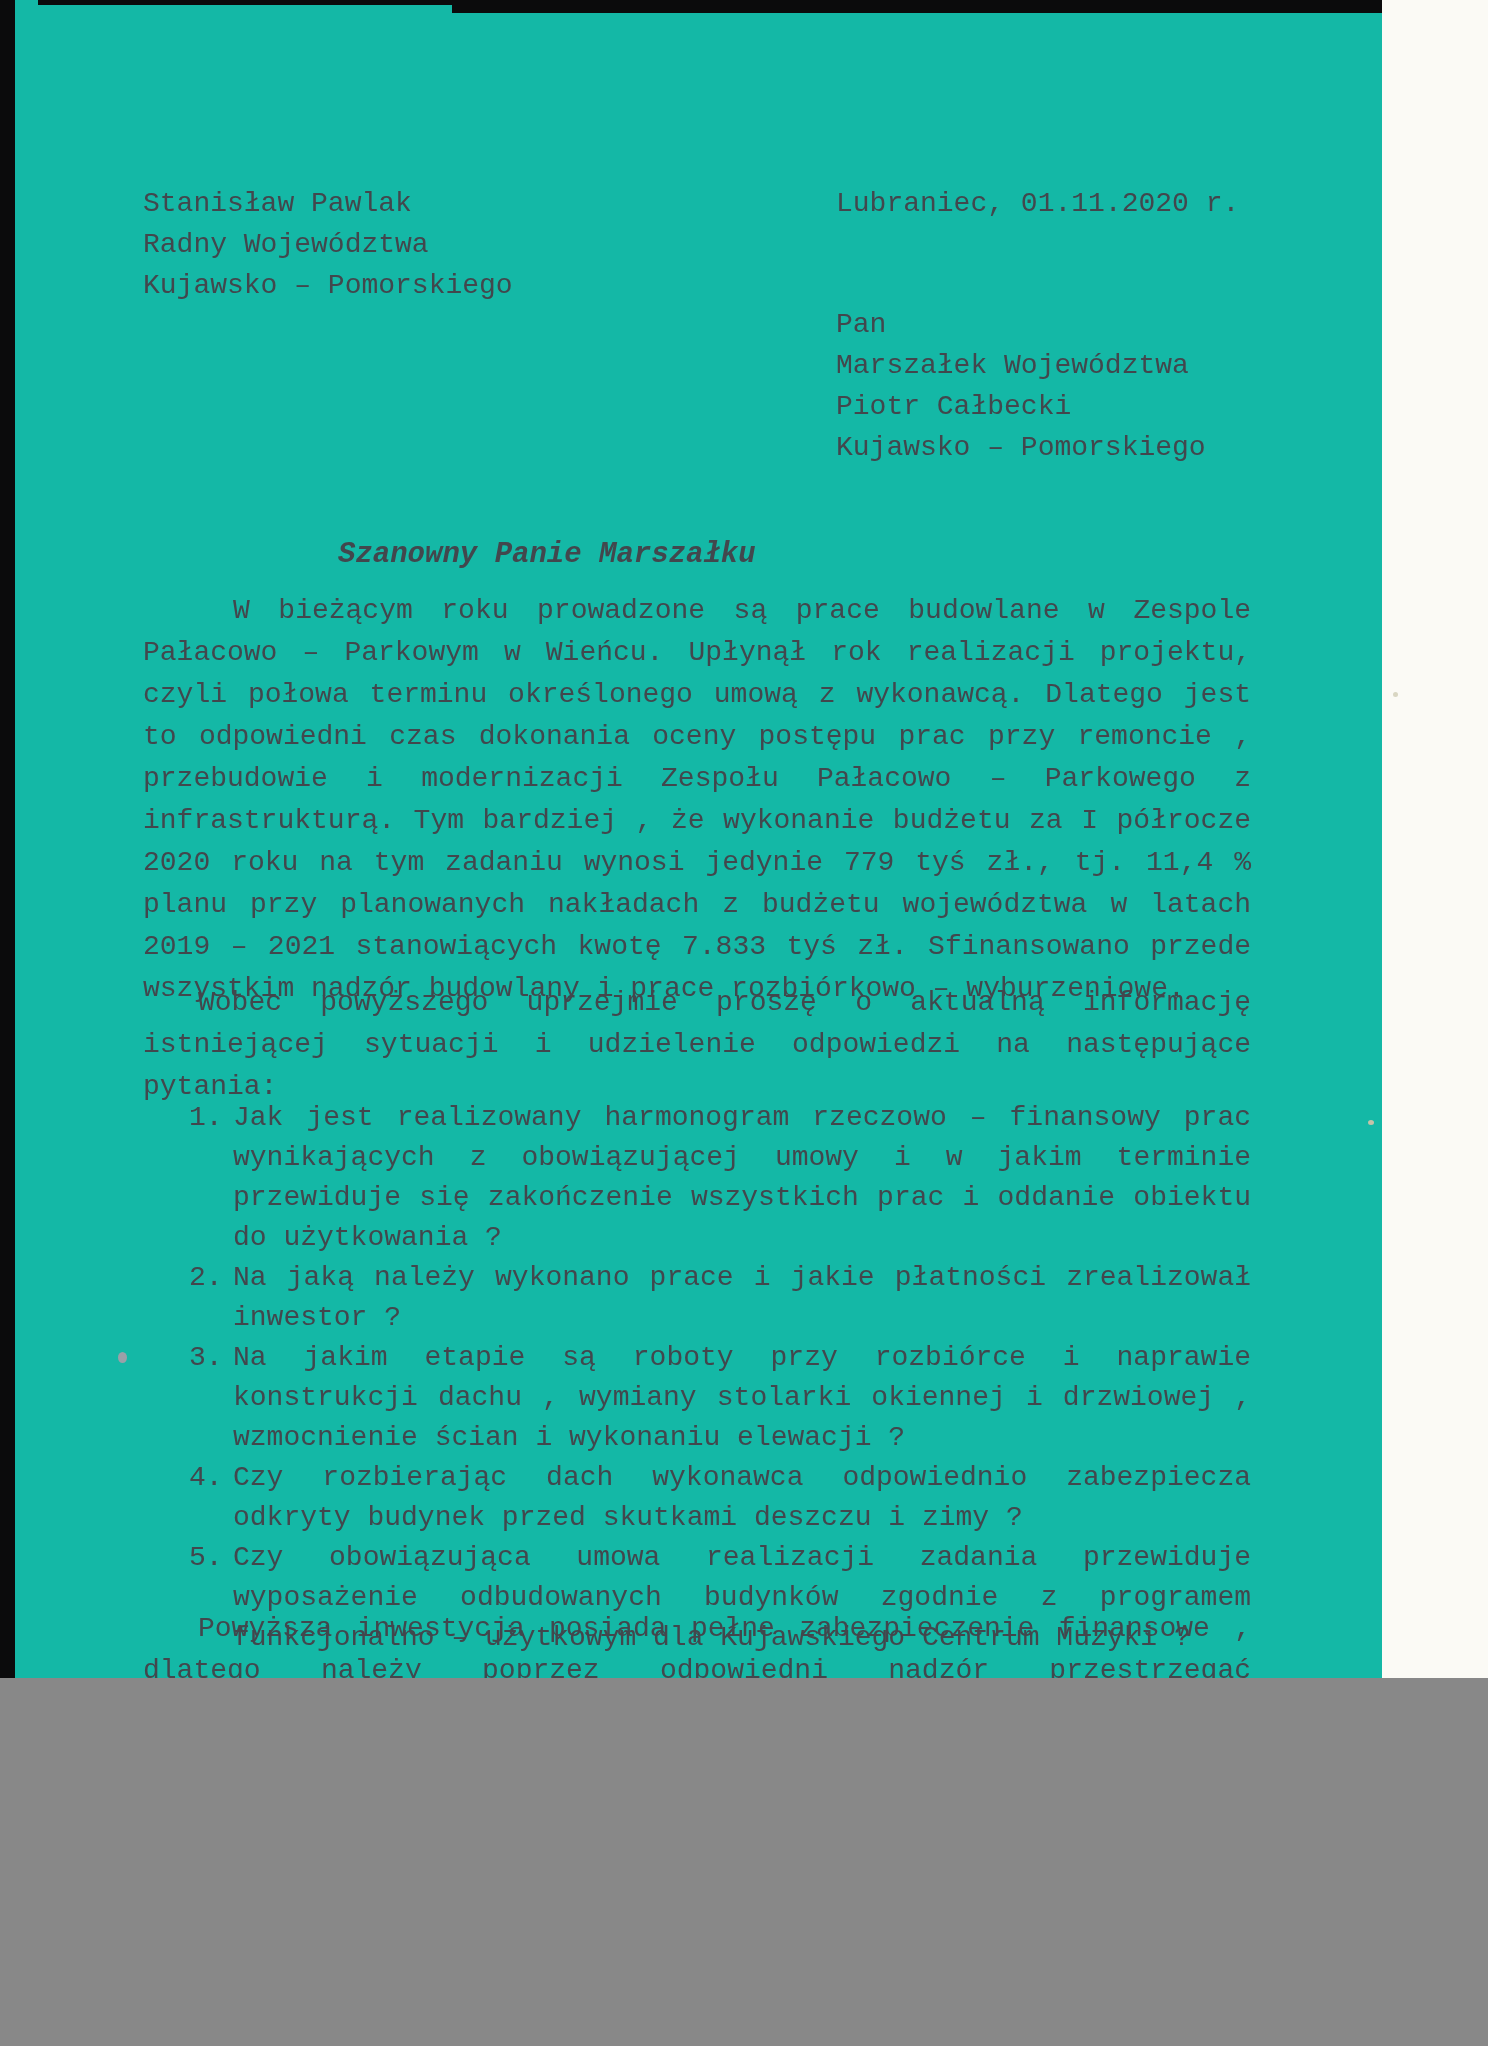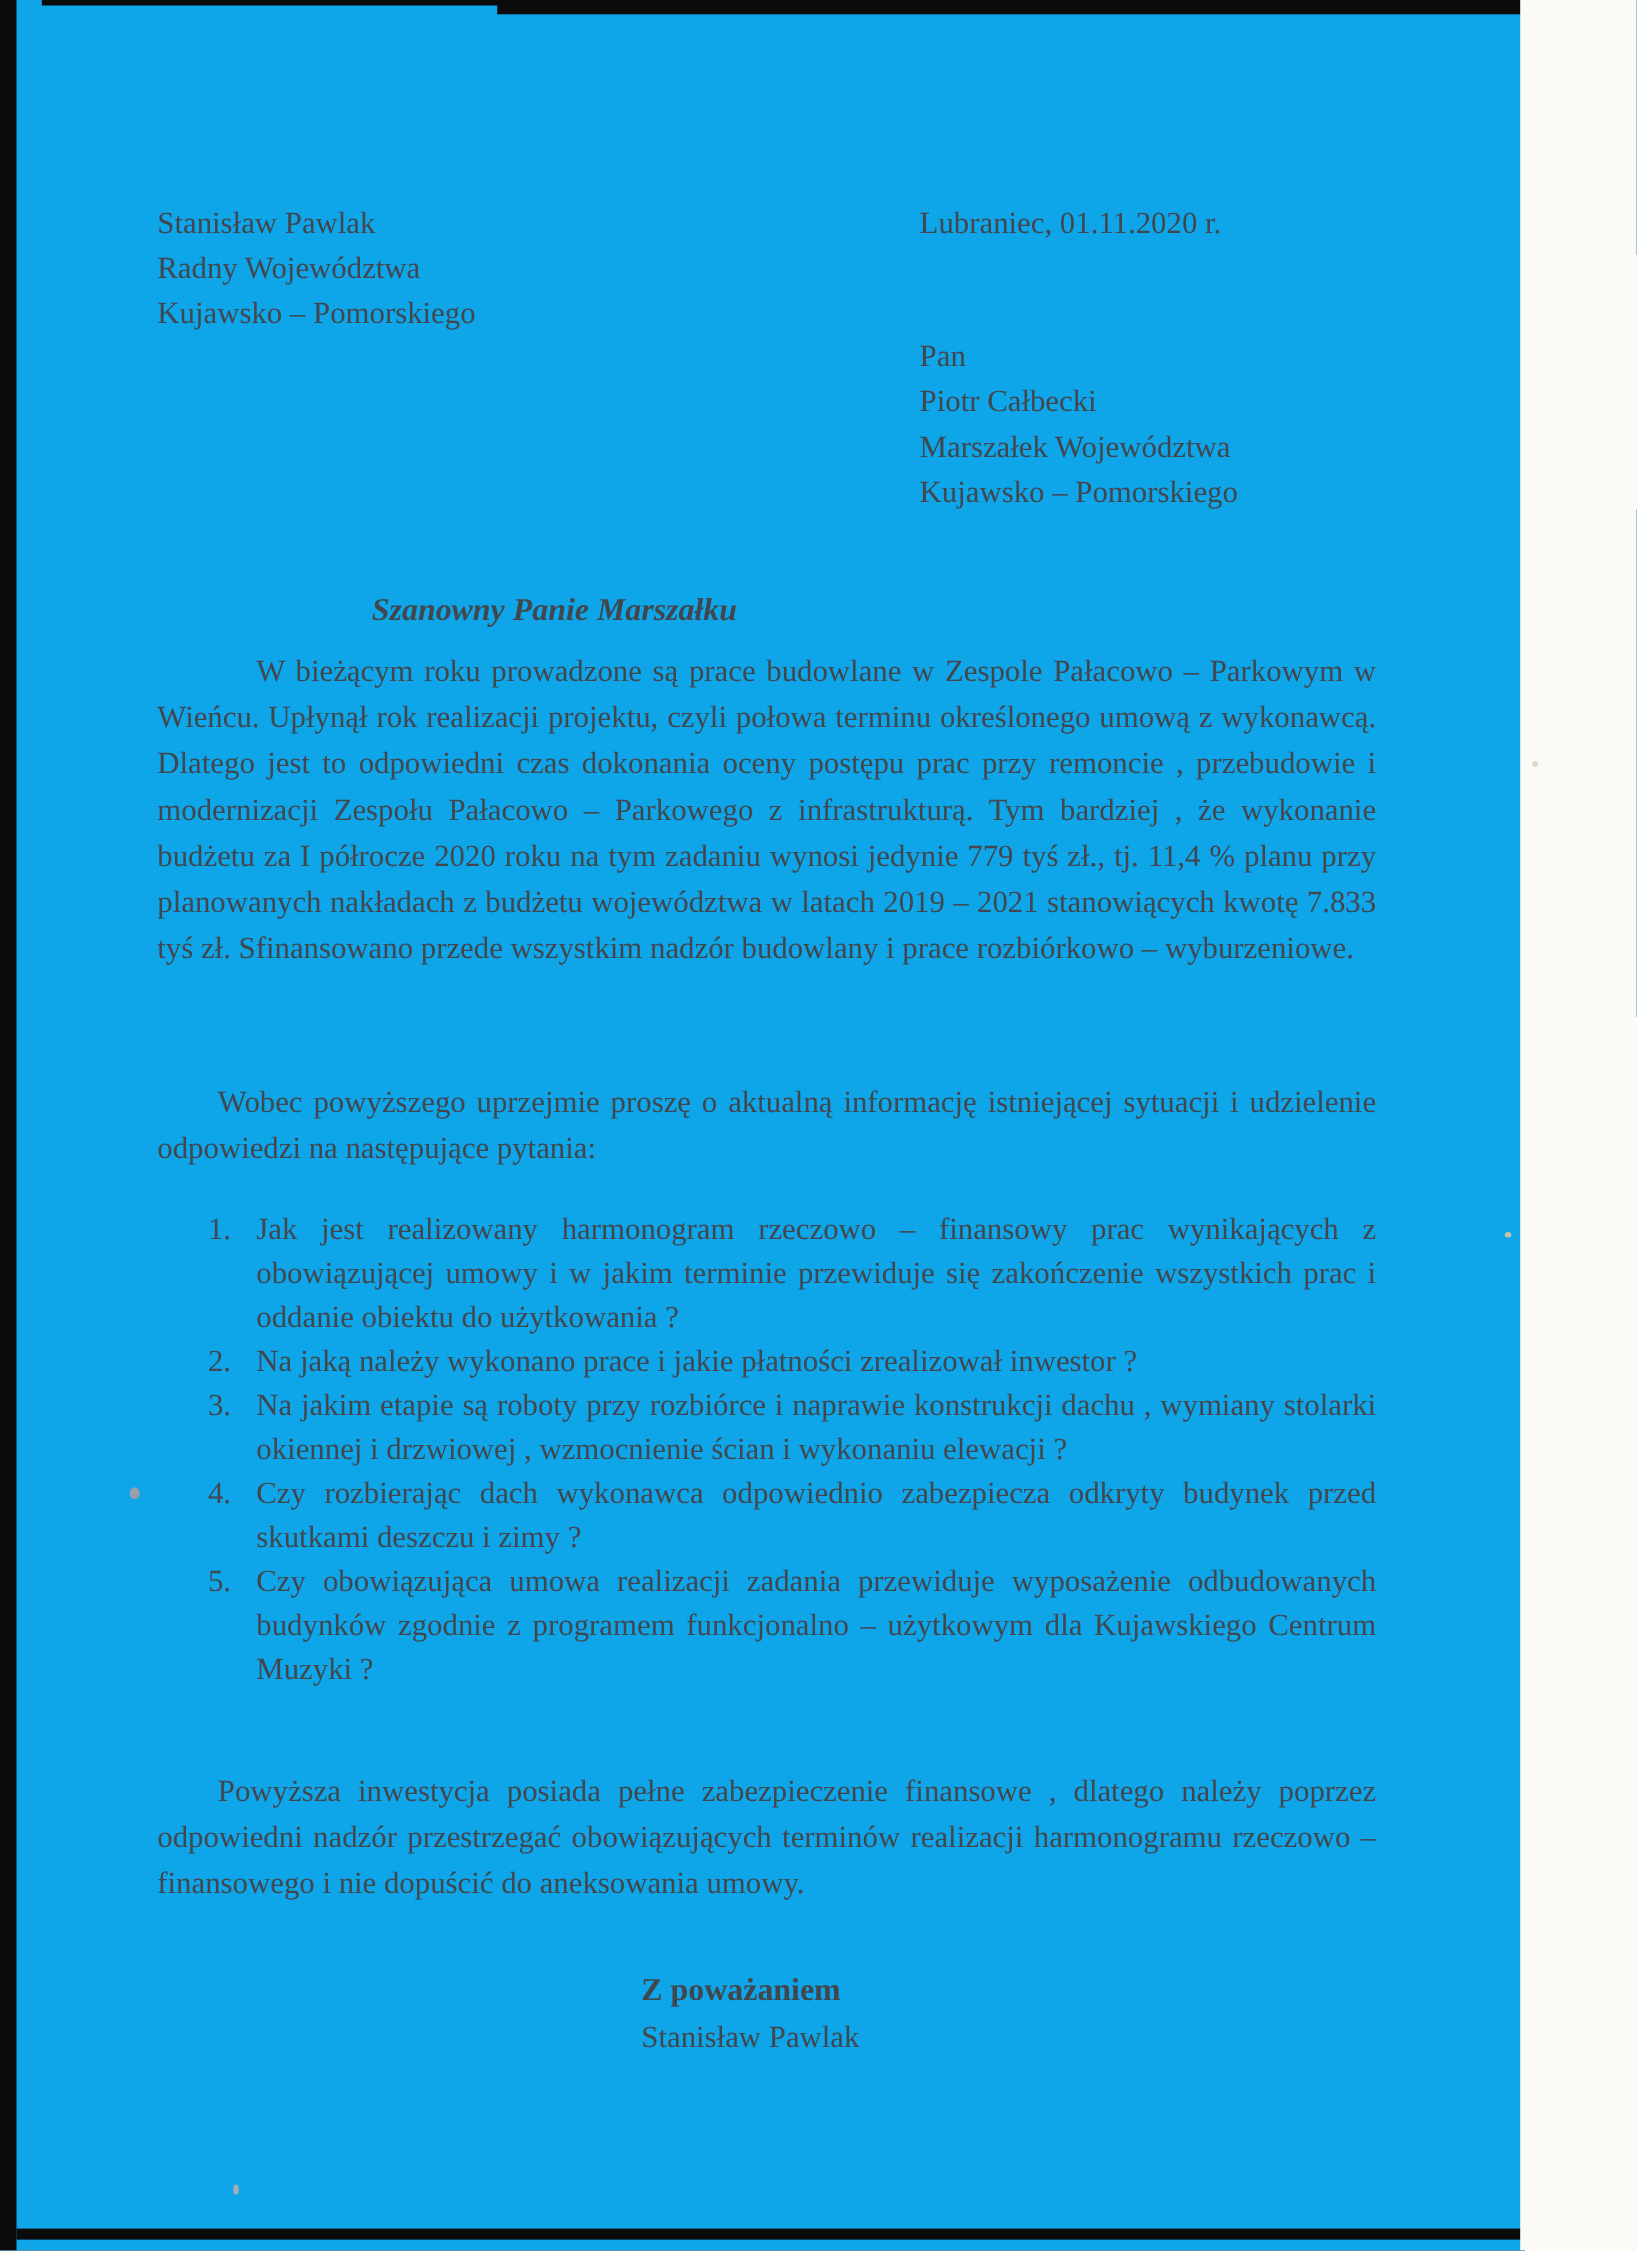--- a/index.html
+++ b/index.html
@@ -1,21 +1,21 @@
 <!DOCTYPE html>
 <html lang="pl"><head>
 <meta charset="utf-8">
 <style>
   html,body{margin:0;padding:0;background:#888;}
   .scan-page{
     position:relative;
-    width:1488px;height:2046px;
-    background:#0ea5e9;
+    width:1488px;height:1678px;
+    background:#14b8a6;
     overflow:hidden;
-    font-family:Liberation Serif, serif;
+    font-family:Liberation Mono, monospace;
     color:#42474d;
   }
   
   .bar{position:absolute;background:#0b0b0c;}
   .bar-left{left:0;top:0;width:15px;height:2046px;}
   .bar-top-thin{left:38px;top:0;width:1408px;height:5px;}
   .bar-top-thick{left:452px;top:0;width:994px;height:13px;}
   .bar-bottom{left:15px;top:2026px;width:1446px;height:10px;}
   .edge-strip{position:absolute;right:0;top:0;width:106px;height:2046px;background:#fbfaf5;}
   .speck{position:absolute;border-radius:50%;background:#aeb2ba;}
@@ -53,22 +53,22 @@
   <div class="blk addr" style="left:143px;top:183px;">
     <div>Stanisław Pawlak</div>
     <div>Radny Województwa</div>
     <div>Kujawsko – Pomorskiego</div>
   </div>
 
   <div class="blk addr" style="left:836px;top:183px;">Lubraniec, 01.11.2020 r.</div>
 
   <div class="blk addr" style="left:836px;top:304px;">
     <div>Pan</div>
+    <div>Marszałek Województwa</div>
     <div>Piotr Całbecki</div>
-    <div>Marszałek Województwa</div>
     <div>Kujawsko – Pomorskiego</div>
   </div>
 
   <div class="blk salutation" style="left:326px;top:534px;margin-left:12px;">Szanowny Panie Marszałku</div>
 
   <div class="blk para p1" style="left:143px;top:590px;">W bieżącym roku prowadzone są prace budowlane w Zespole Pałacowo – Parkowym w Wieńcu. Upłynął rok realizacji projektu, czyli połowa terminu określonego umową z wykonawcą. Dlatego jest to odpowiedni czas dokonania oceny postępu prac przy remoncie , przebudowie i modernizacji Zespołu Pałacowo – Parkowego z infrastrukturą. Tym bardziej , że wykonanie budżetu za I półrocze 2020 roku na tym zadaniu wynosi jedynie 779 tyś zł., tj. 11,4 % planu przy planowanych nakładach z budżetu województwa w latach 2019 – 2021 stanowiących kwotę 7.833 tyś zł. Sfinansowano przede wszystkim nadzór budowlany i prace rozbiórkowo – wyburzeniowe.</div>
 
   <div class="blk para p2" style="left:143px;top:982px;">Wobec powyższego uprzejmie proszę o aktualną informację istniejącej sytuacji i udzielenie odpowiedzi na następujące pytania:</div>
 
   <ol class="blk qlist" style="left:143px;top:1098px;">

